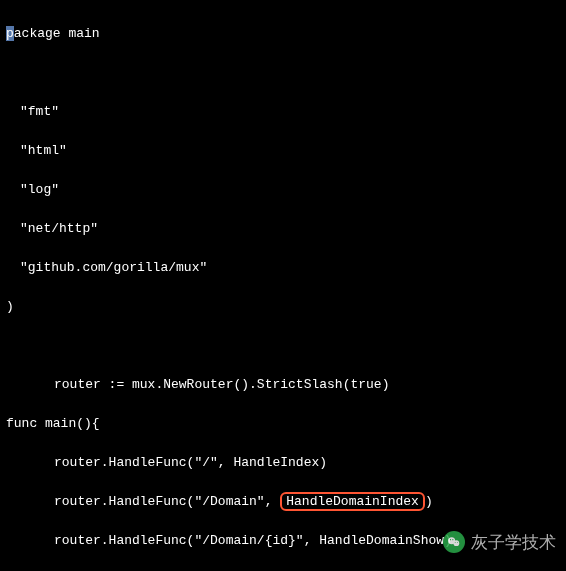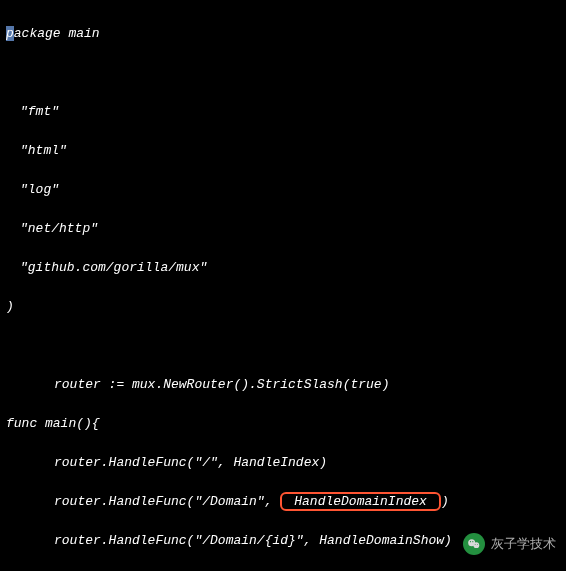--- a/index.html
+++ b/index.html
@@ -18,28 +18,27 @@
       padding: 4px 6px;
       position: relative;
       overflow: hidden;
     }
     .code-block {
       white-space: pre;
     }
     .line {
       display: block;
       min-height: 1.5em;
-      font-style: italic;
     }
     .indent1 { padding-left: 14px; }
     .indent2 { padding-left: 48px; }
     .highlight-box {
       border: 2px solid #ff5533;
       border-radius: 6px;
-      padding: 0px 12px;
+      padding: 0px 4px;
       display: inline-block;
       line-height: 1.2;
     }
     .watermark {
       position: absolute;
       right: 10px;
       bottom: 16px;
       display: flex;
       align-items: center;
       gap: 6px;
@@ -51,21 +50,21 @@
       border-radius: 50%;
       background: #2aa84a;
       display: flex;
       align-items: center;
       justify-content: center;
       font-size: 12px;
       color: #ffffff;
     }
     .watermark-text {
       color: #cccccc;
-      font-size: 13px;
+      font-size: 17px;
       font-family: sans-serif;
       text-align: center;
     }
     .cursor {
       background: #5577aa;
       color: #ffffff;
     }
   </style>
 </head>
 <body>

